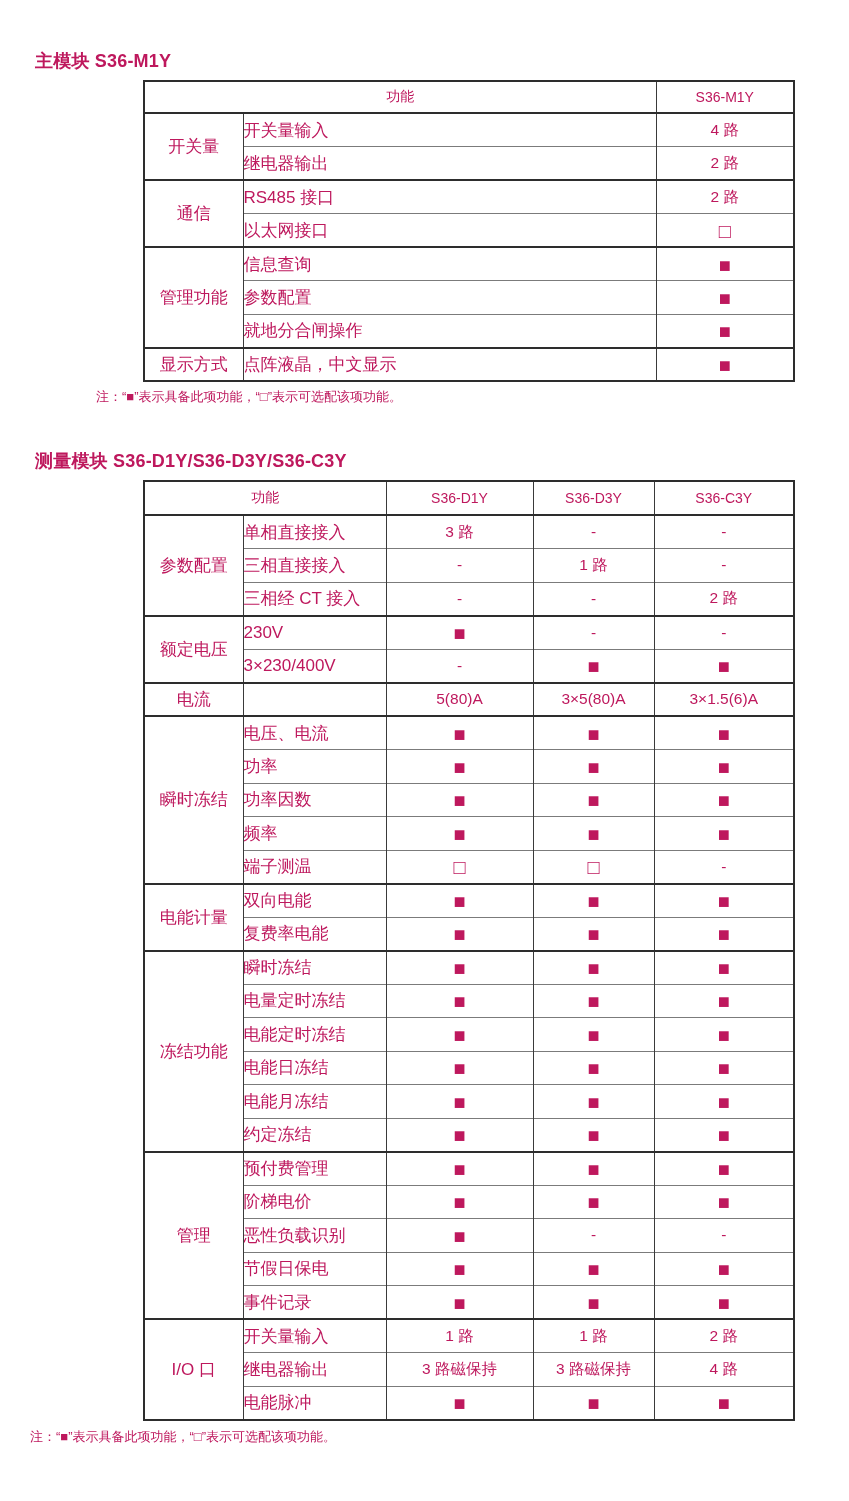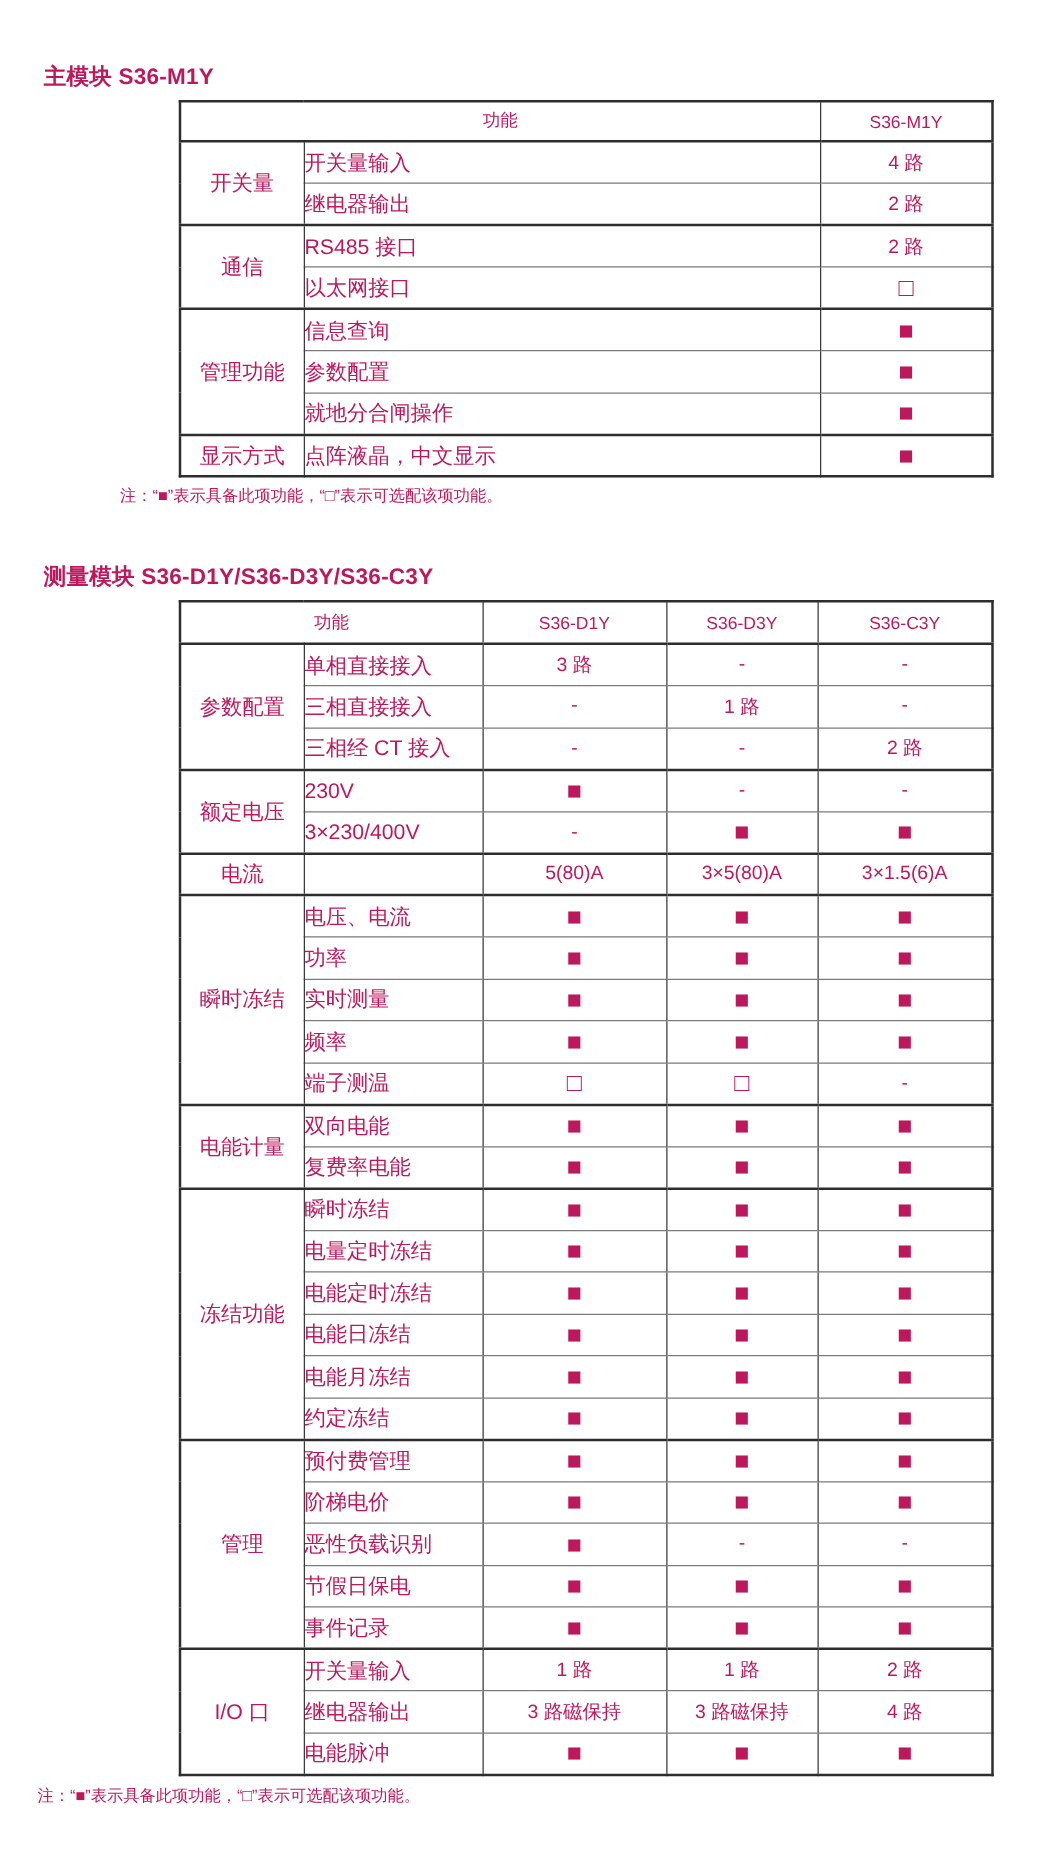--- a/index.html
+++ b/index.html
@@ -187,21 +187,21 @@
             <td class="val"><span class="sq">■</span></td>
             <td class="val"><span class="sq">■</span></td>
           </tr>
           <tr style="height: 33.5px;">
             <td class="item">功率</td>
             <td class="val"><span class="sq">■</span></td>
             <td class="val"><span class="sq">■</span></td>
             <td class="val"><span class="sq">■</span></td>
           </tr>
           <tr style="height: 33.5px;">
-            <td class="item">实时测量</td>
+            <td class="item">功率因数</td>
             <td class="val"><span class="sq">■</span></td>
             <td class="val"><span class="sq">■</span></td>
             <td class="val"><span class="sq">■</span></td>
           </tr>
           <tr style="height: 33.5px;">
             <td class="item">频率</td>
             <td class="val"><span class="sq">■</span></td>
             <td class="val"><span class="sq">■</span></td>
             <td class="val"><span class="sq">■</span></td>
           </tr>

